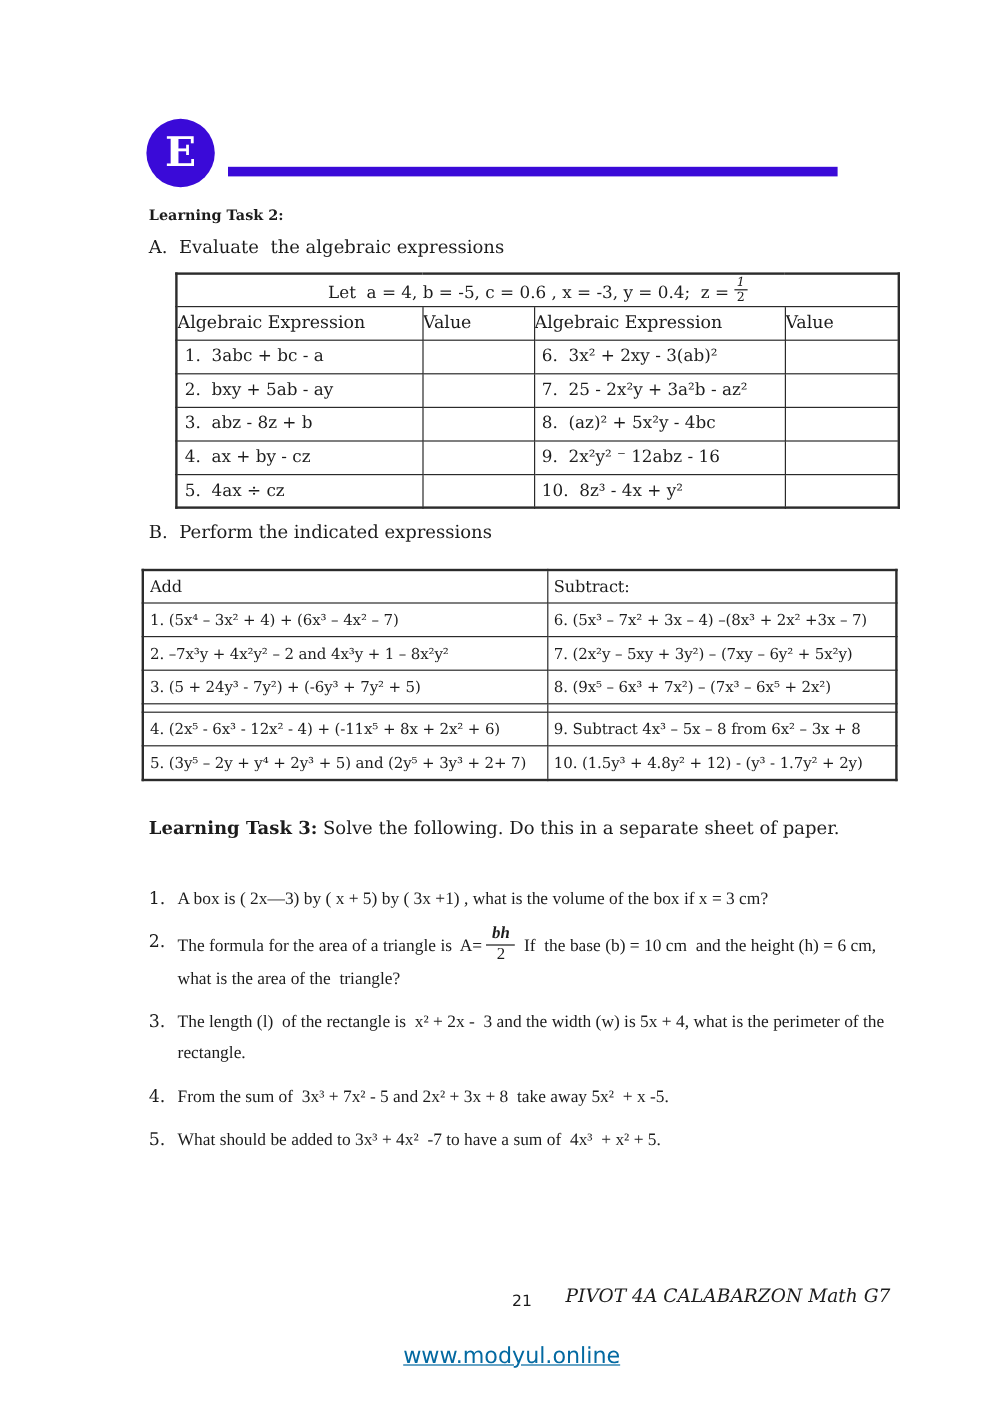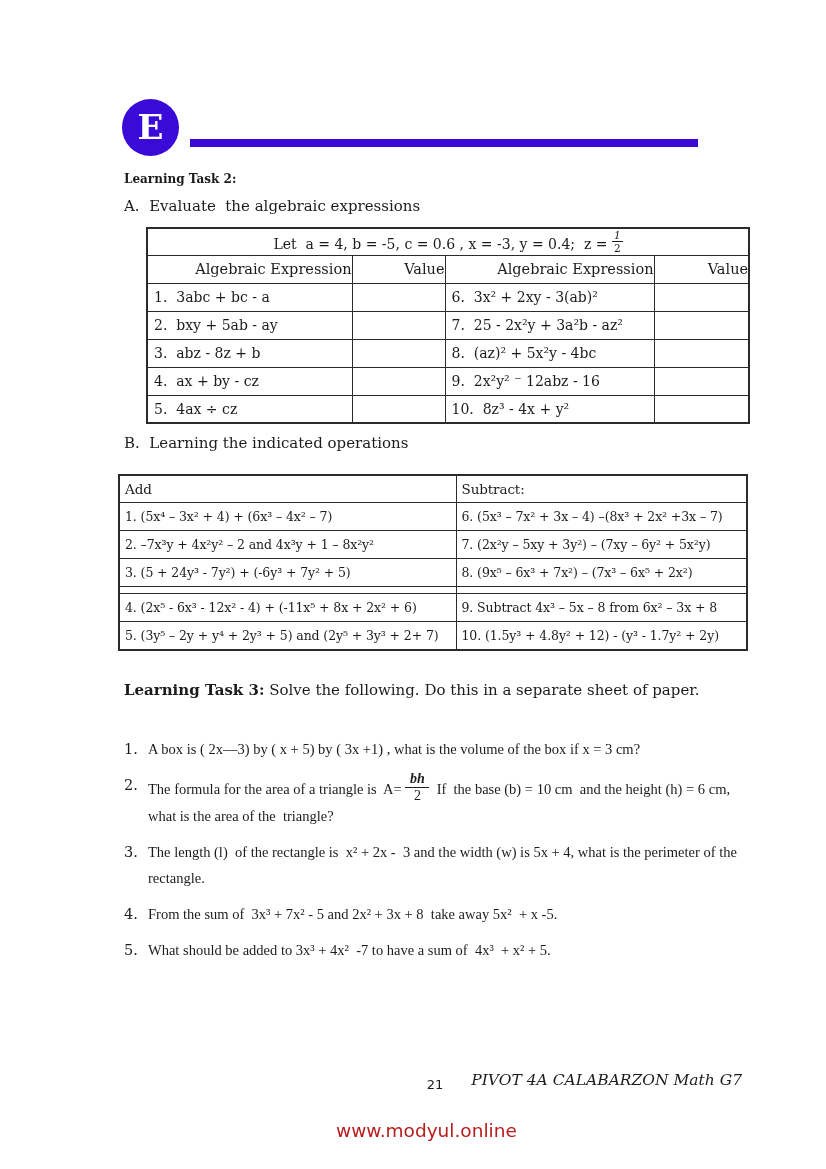--- a/index.html
+++ b/index.html
@@ -38,21 +38,21 @@
   .part-a    { position: absolute; left: 124px; top: 197px; font-size: 15px; }
   .part-b    { position: absolute; left: 124px; top: 434px; font-size: 15px; }
 
   
   table { border-collapse: collapse; table-layout: fixed; }
   td, th { border: 1.5px solid var(--border); vertical-align: middle; overflow: hidden; }
   .cell-text { display: block; white-space: pre; overflow: hidden; }
 
   .table-a { position: absolute; left: 130px; top: 227px; width: 602px; font-size: 14px; border: 2px solid var(--border); margin-left: 16px; }
   .table-a .let-row td { height: 27px; text-align: center; }
-  .table-a .head-row th { height: 28px; text-align: right; font-weight: normal; font-size: 14.5px; }
+  .table-a .head-row th { height: 28px; text-align: left; font-weight: normal; font-size: 14.5px; }
   .table-a .data-row td { height: 28px; padding: 2px 6px; }
   .table-a .data-row td.val { padding: 0; }
 
   .table-b { position: absolute; left: 118px; top: 474px; width: 628px; font-size: 12.5px; letter-spacing: -0.1px; border: 2px solid var(--border); }
   .table-b .head-row td { height: 25px; padding: 5px 5px; font-size: 13.5px; }
   .table-b .data-row td { height: 28px; padding: 2px 5px; }
   .table-b .spacer-row td { height: 7px; padding: 0; }
 
   
   .frac { display: inline-block; text-align: center; vertical-align: -0.45em; line-height: 1; }
@@ -66,21 +66,21 @@
   .lt3-head { position: absolute; left: 124px; top: 681px; width: 640px; font-size: 15px; }
   .lt3-head b { font-weight: bold; }
   .task-list { position: absolute; left: 124px; top: 736px; width: 634px; font-size: 14.5px; }
   .task-item { display: flex; margin-bottom: 10px; line-height: 1.8; }
   .task-item .num { width: 24px; flex: 0 0 24px; }
   .task-item .body { flex: 1; font-family: Liberation Serif, serif; }
 
   
   .page-number { position: absolute; left: 410px; top: 1077px; width: 50px; text-align: center; font-size: 13px; font-family: "DejaVu Sans", sans-serif; }
   .footer-brand { position: absolute; right: 84px; top: 1071px; font-size: 15.5px; font-style: italic; }
-  .watermark { position: absolute; left: 336px; top: 1120px; font-size: 18.5px; color: #b91c1c; font-family: "DejaVu Sans", "Liberation Sans", sans-serif; }
+  .watermark { position: absolute; left: 336px; top: 1120px; font-size: 18.5px; color: #0369a1; font-family: "DejaVu Sans", "Liberation Sans", sans-serif; text-decoration: underline; }
 </style>
 </head>
 <body>
 
 <div class="page">
 
   <div class="brand-circle">
     <span class="letter">E</span>
   </div>
   <div class="brand-bar"></div>
@@ -151,21 +151,21 @@
           </td>
         <td class="val"></td>
         <td>
             <span class="cell-text">10.  8z³ - 4x + y²</span>
           </td>
         <td class="val"></td>
       </tr>
     </tbody>
   </table>
 
-  <div class="part-b txt">B.  Learning the indicated operations</div>
+  <div class="part-b txt">B.  Perform the indicated expressions</div>
 
   <table class="table-b">
     <colgroup>
         <col style="width:337px">
         <col style="width:291px">
       </colgroup>
     <tbody>
       <tr class="head-row">
         <td>
             <span class="cell-text">Add</span>

